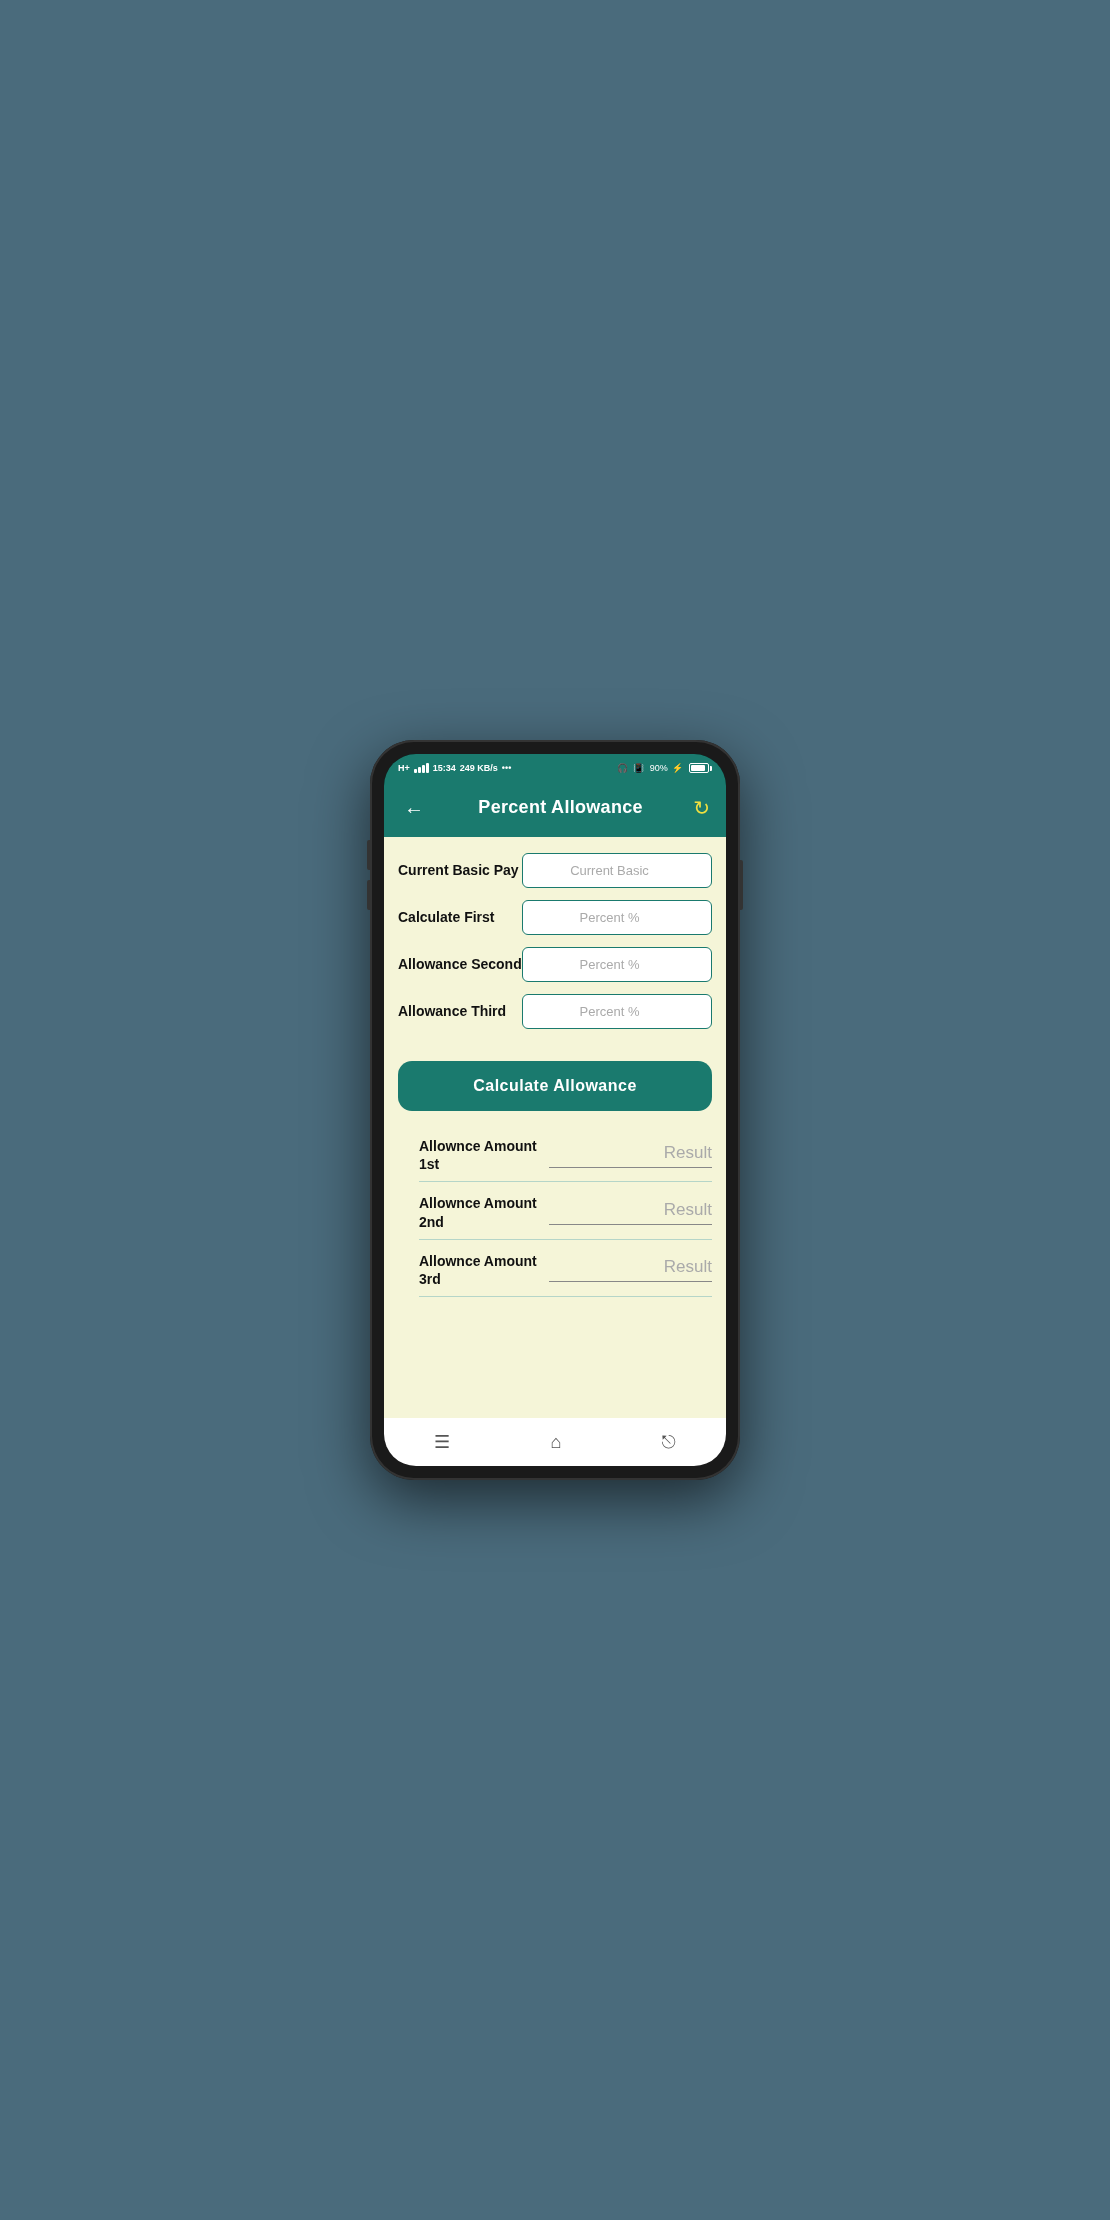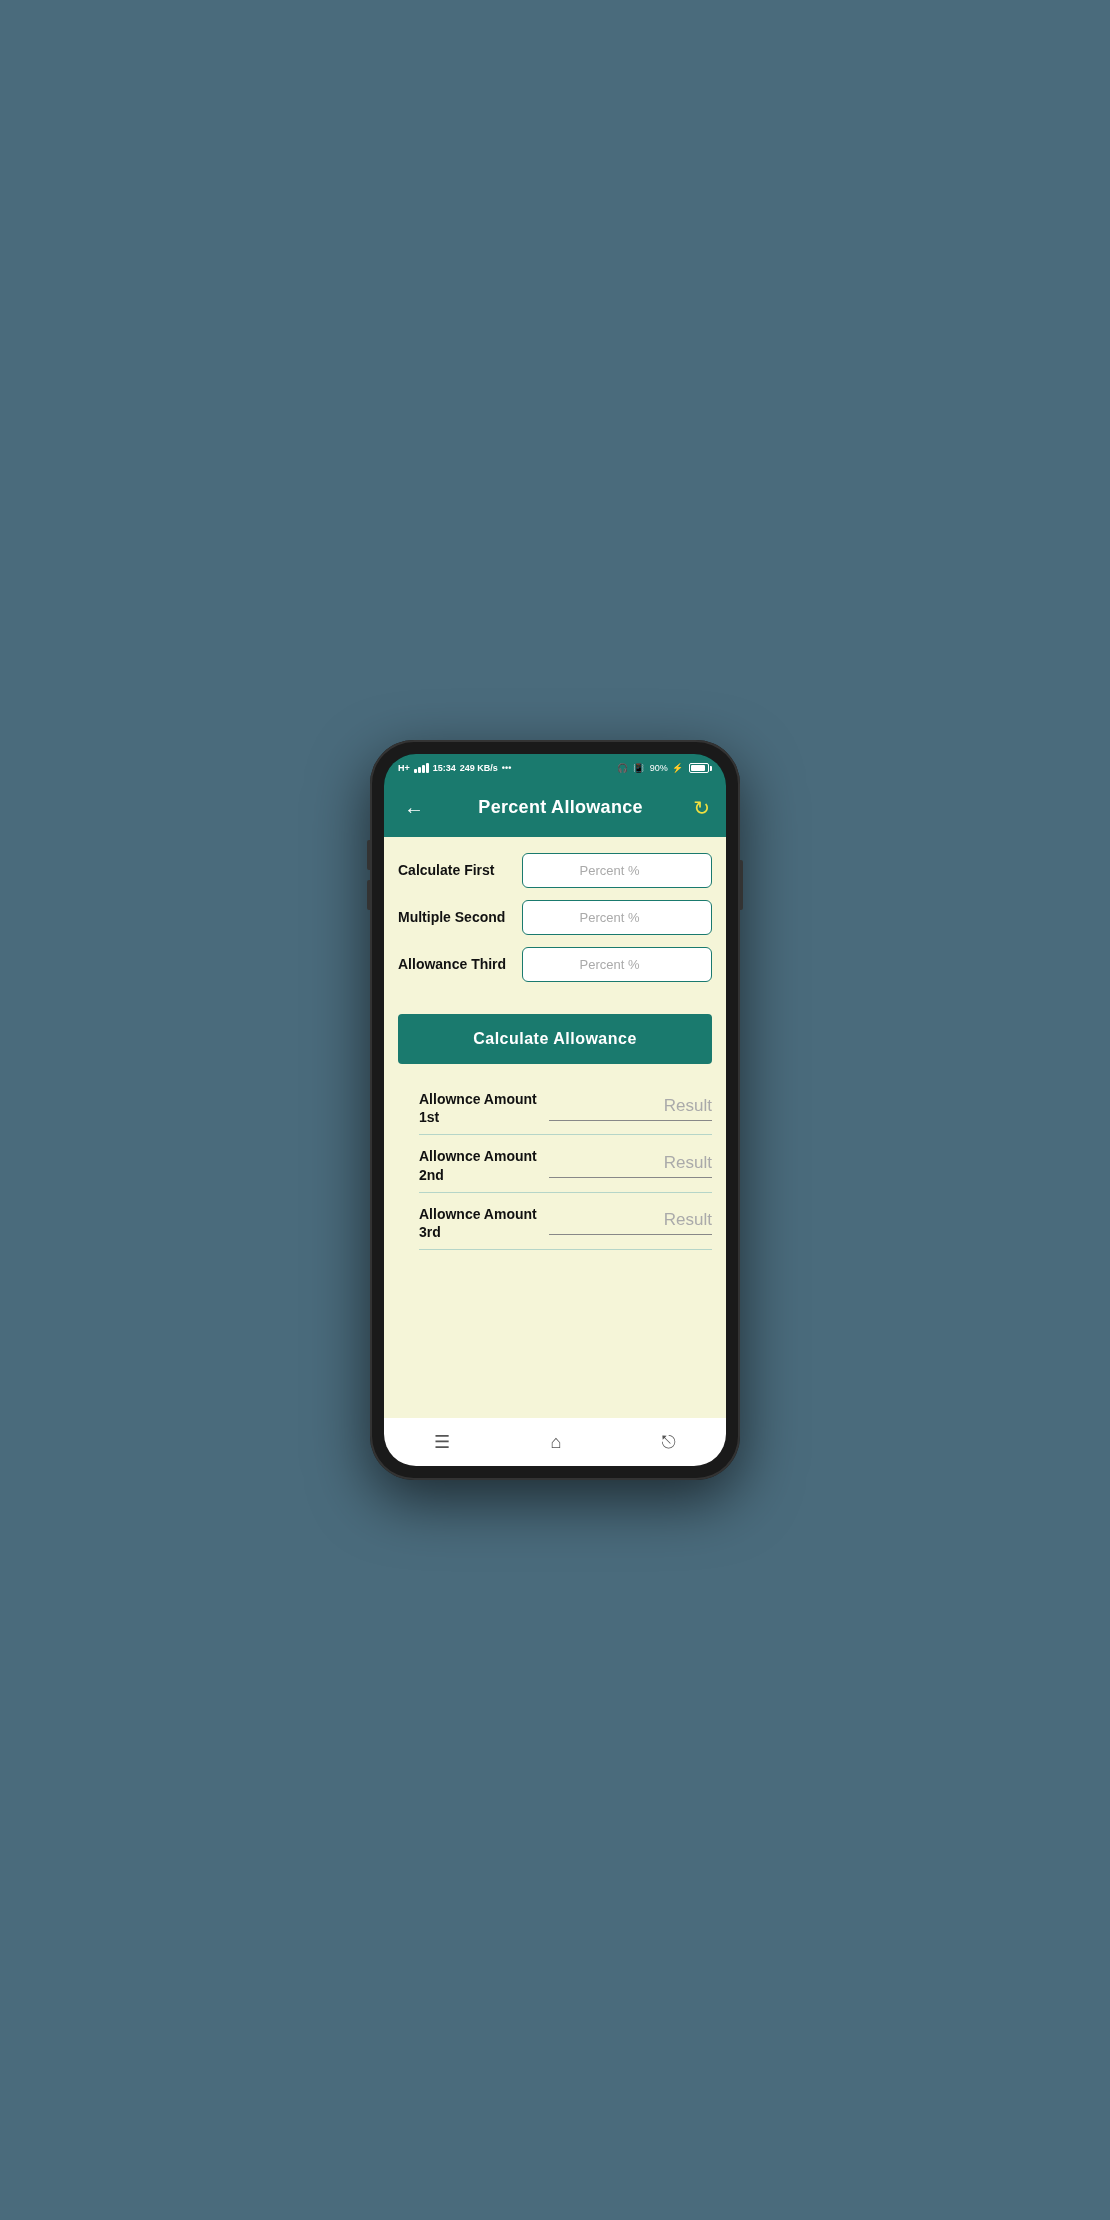--- a/index.html
+++ b/index.html
@@ -181,21 +181,21 @@
       display: block;
       width: calc(100% - 28px);
       margin: 10px 14px 14px;
       background: #1a7a6e;
       color: white;
       font-size: 16px;
       font-weight: 700;
       letter-spacing: 0.5px;
       padding: 16px;
       border: none;
-      border-radius: 4px;
+      border-radius: 14px;
       cursor: pointer;
       text-align: center;
     }
 
     
     .result-section {
       padding: 0 14px;
     }
 
     .result-row {
@@ -299,28 +299,32 @@
 
     <div class="top-bar">
       <span class="back-btn">←</span>
       <span class="top-title">Percent Allowance</span>
       <span class="refresh-btn">↻</span>
     </div>
 
     <div class="content">
       <div class="form-section">
 
+        <div class="form-row">
+          <span class="form-label">Current Basic Pay</span>
+          <input class="form-input" type="number" placeholder="Current Basic" style="">
+        </div>
 
         <div class="form-row">
           <span class="form-label">Calculate First</span>
           <input class="form-input" type="number" placeholder="Percent %" style="">
         </div>
 
         <div class="form-row">
-          <span class="form-label">Multiple Second</span>
+          <span class="form-label">Allowance Second</span>
           <input class="form-input" type="number" placeholder="Percent %" style="">
         </div>
 
         <div class="form-row">
           <span class="form-label">Allowance Third</span>
           <input class="form-input" type="number" placeholder="Percent %" style="">
         </div>
       </div>
 
       <button class="calc-btn">Calculate Allowance</button>

